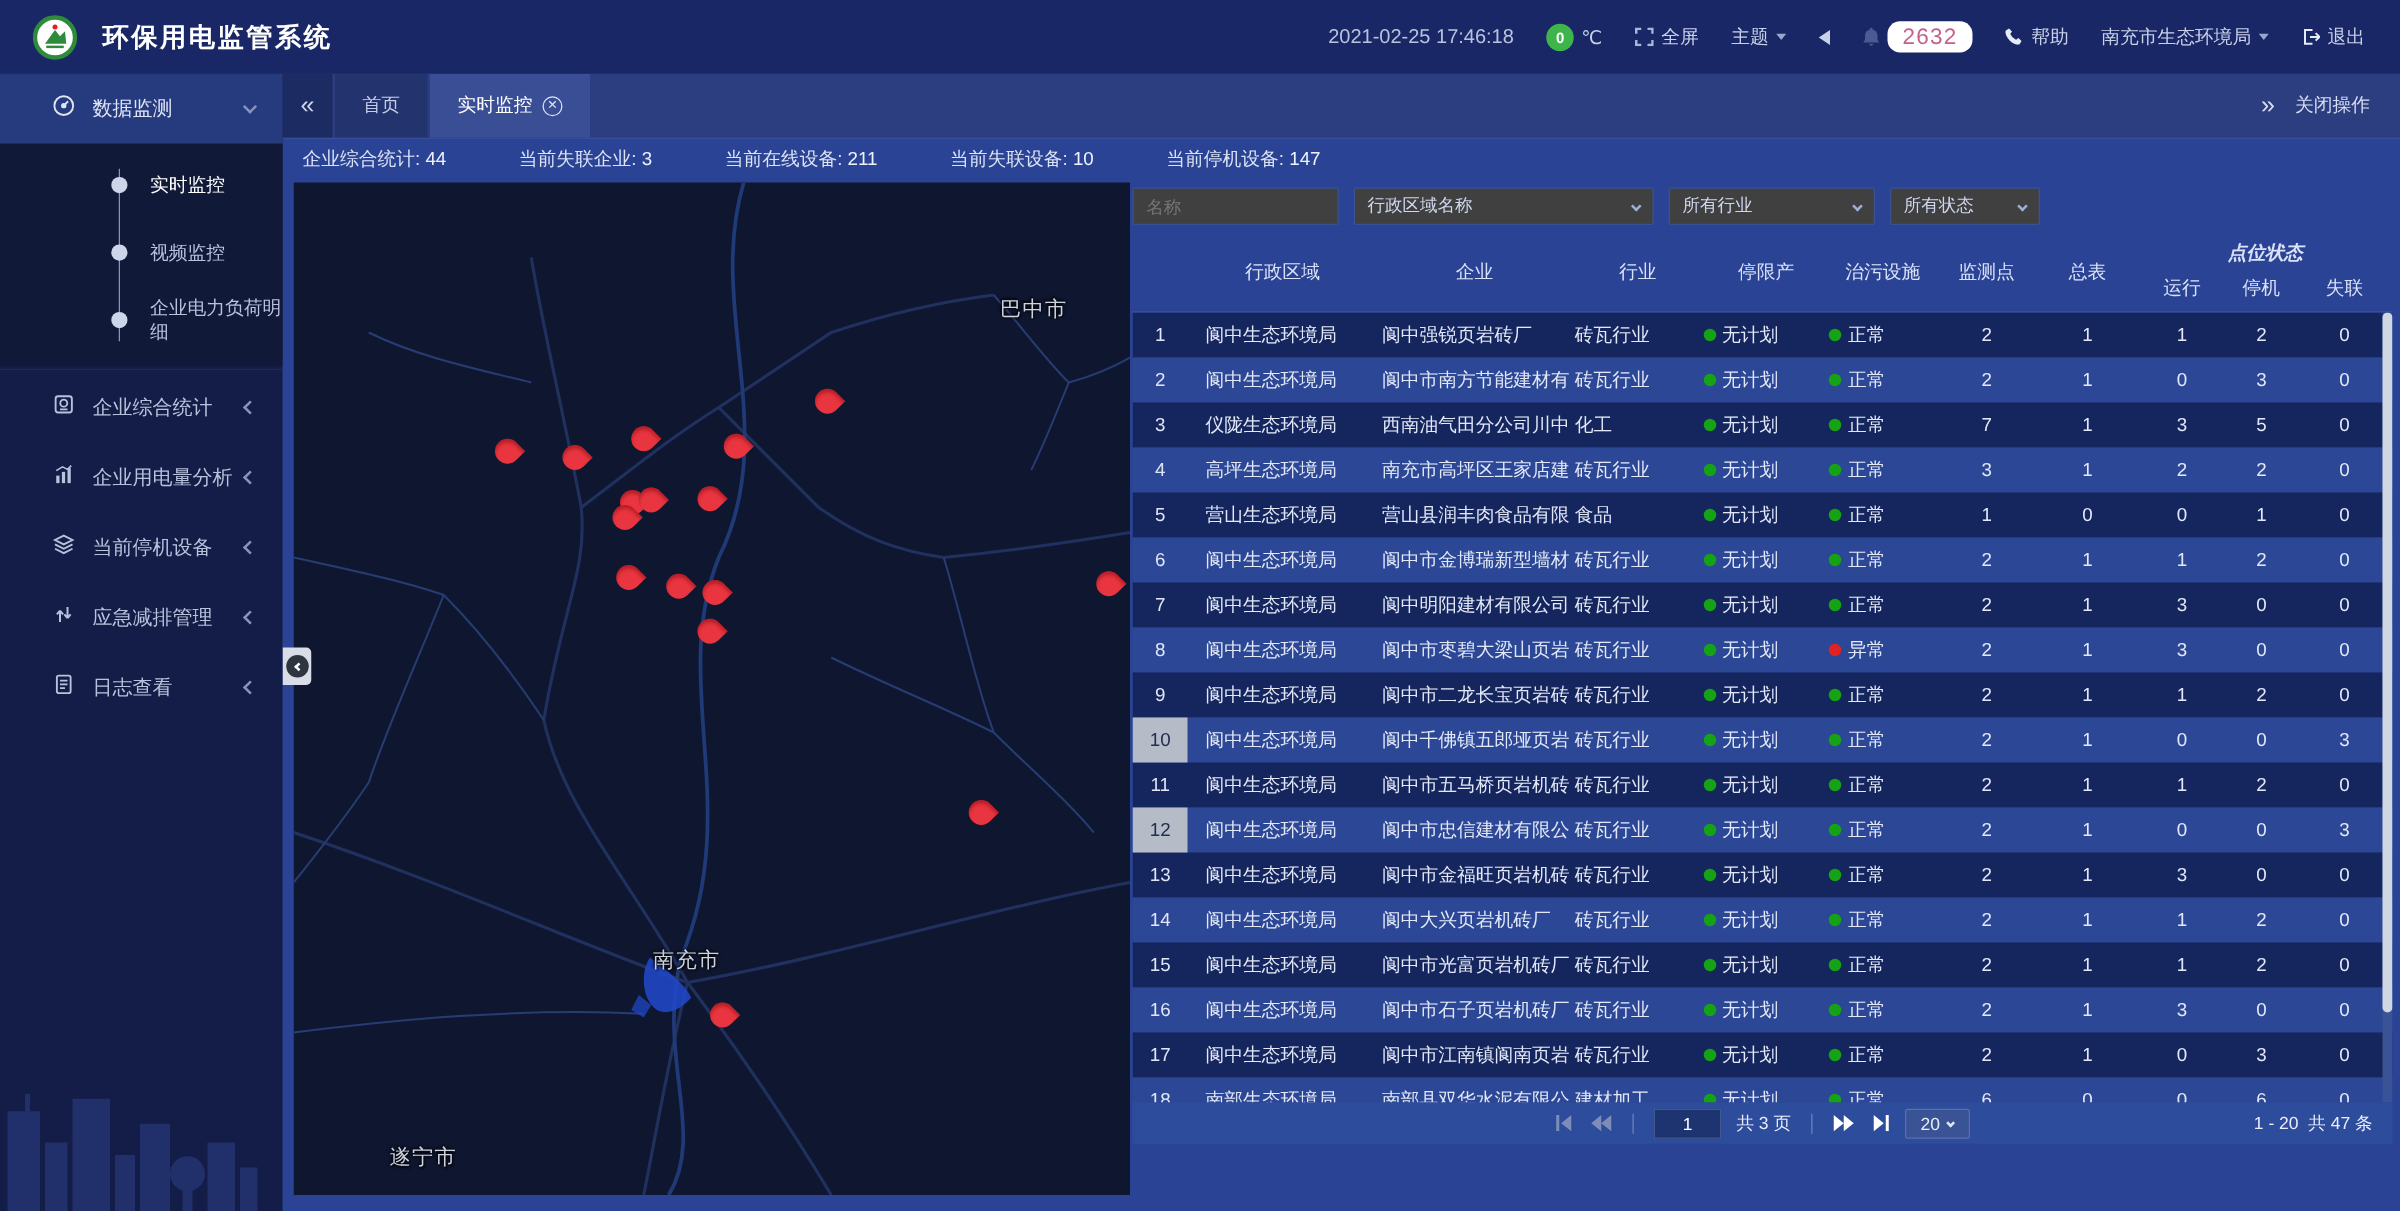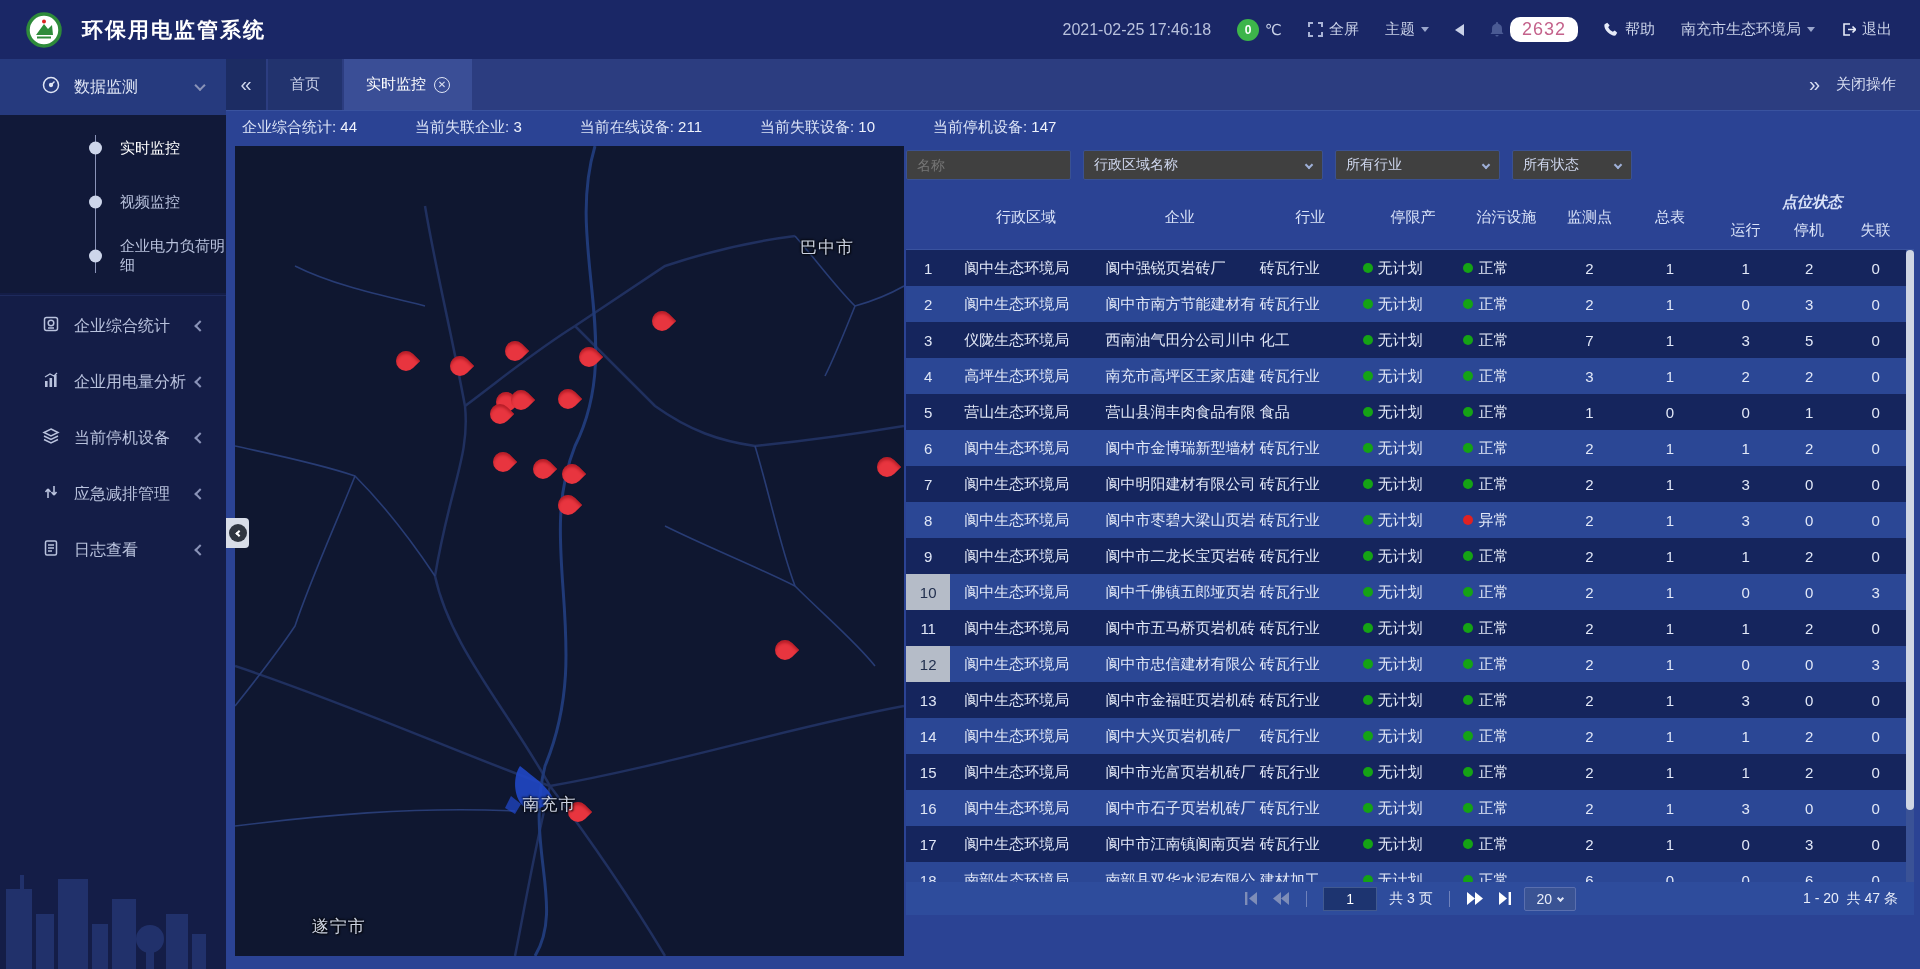--- a/index.html
+++ b/index.html
@@ -374,21 +374,21 @@
         </span>
         <span class="pin" style="left: 82.2%; top: 63.4%;">
           <i></i>
         </span>
         <span class="pin" style="left: 51.3%; top: 83.4%;">
           <i></i>
         </span>
       </div>
     <div id="cities-layer">
         <span class="city-label" style="left: 88.5%; top: 12.5%;">巴中市</span>
-        <span class="city-label" style="left: 47%; top: 76.8%; margin-top: 36px;">南充市</span>
+        <span class="city-label" style="left: 47%; top: 76.8%;">南充市</span>
         <span class="city-label" style="left: 15.5%; top: 96.3%;">遂宁市</span>
       </div>
   </div>
 
   <div id="map-collapse">
     <span class="circ">
         <span class="chev"></span>
       </span>
   </div>
 

